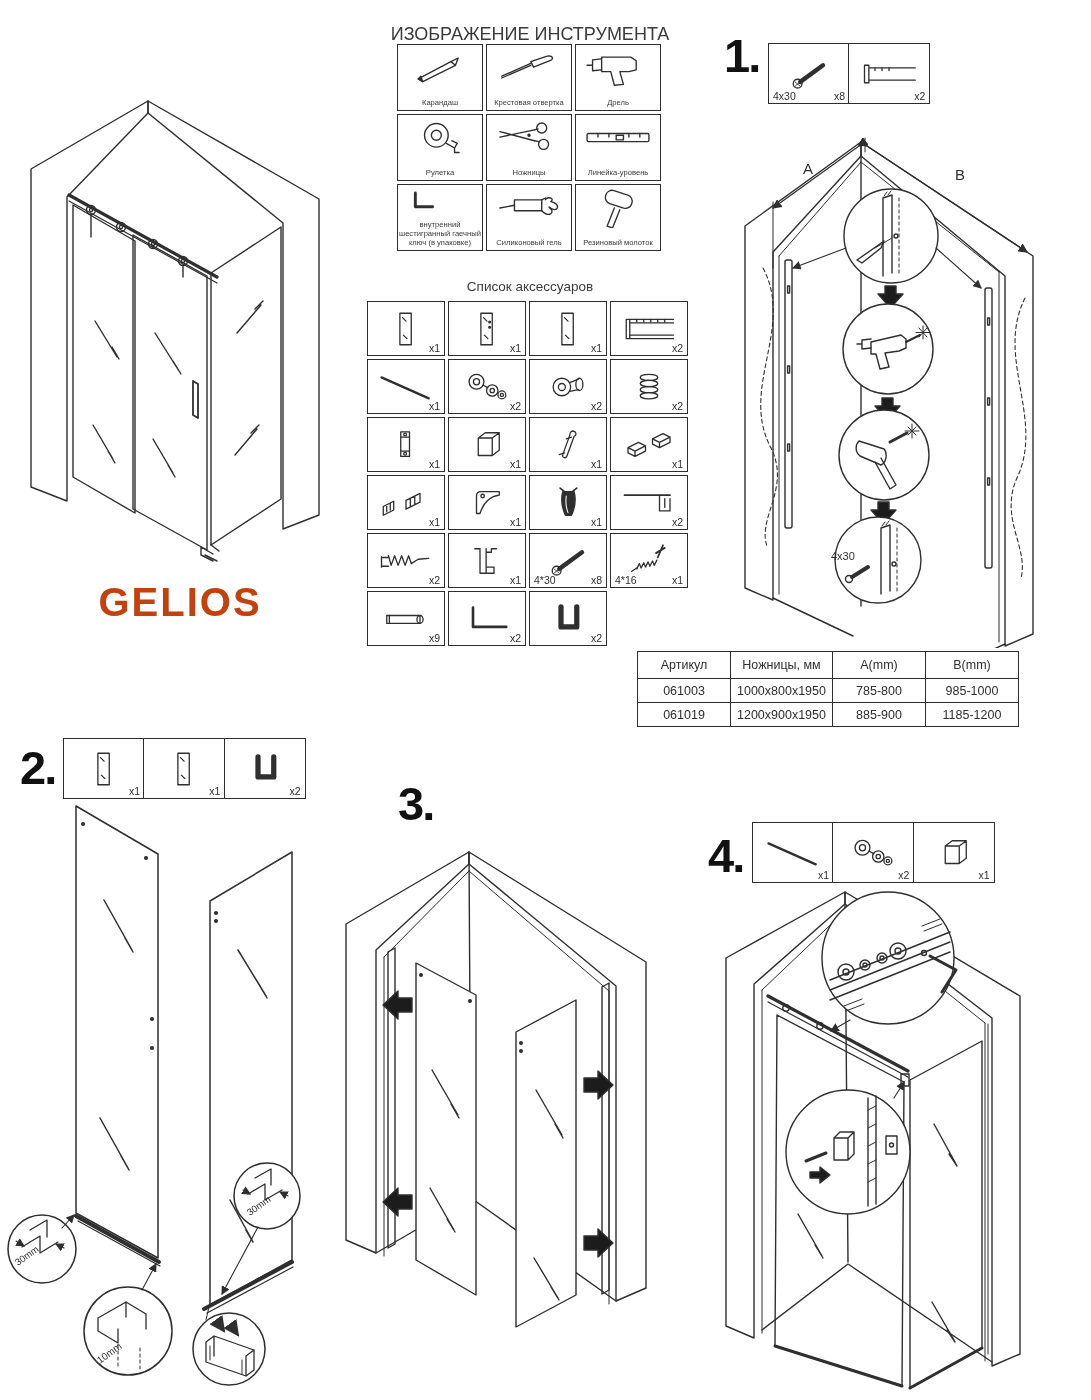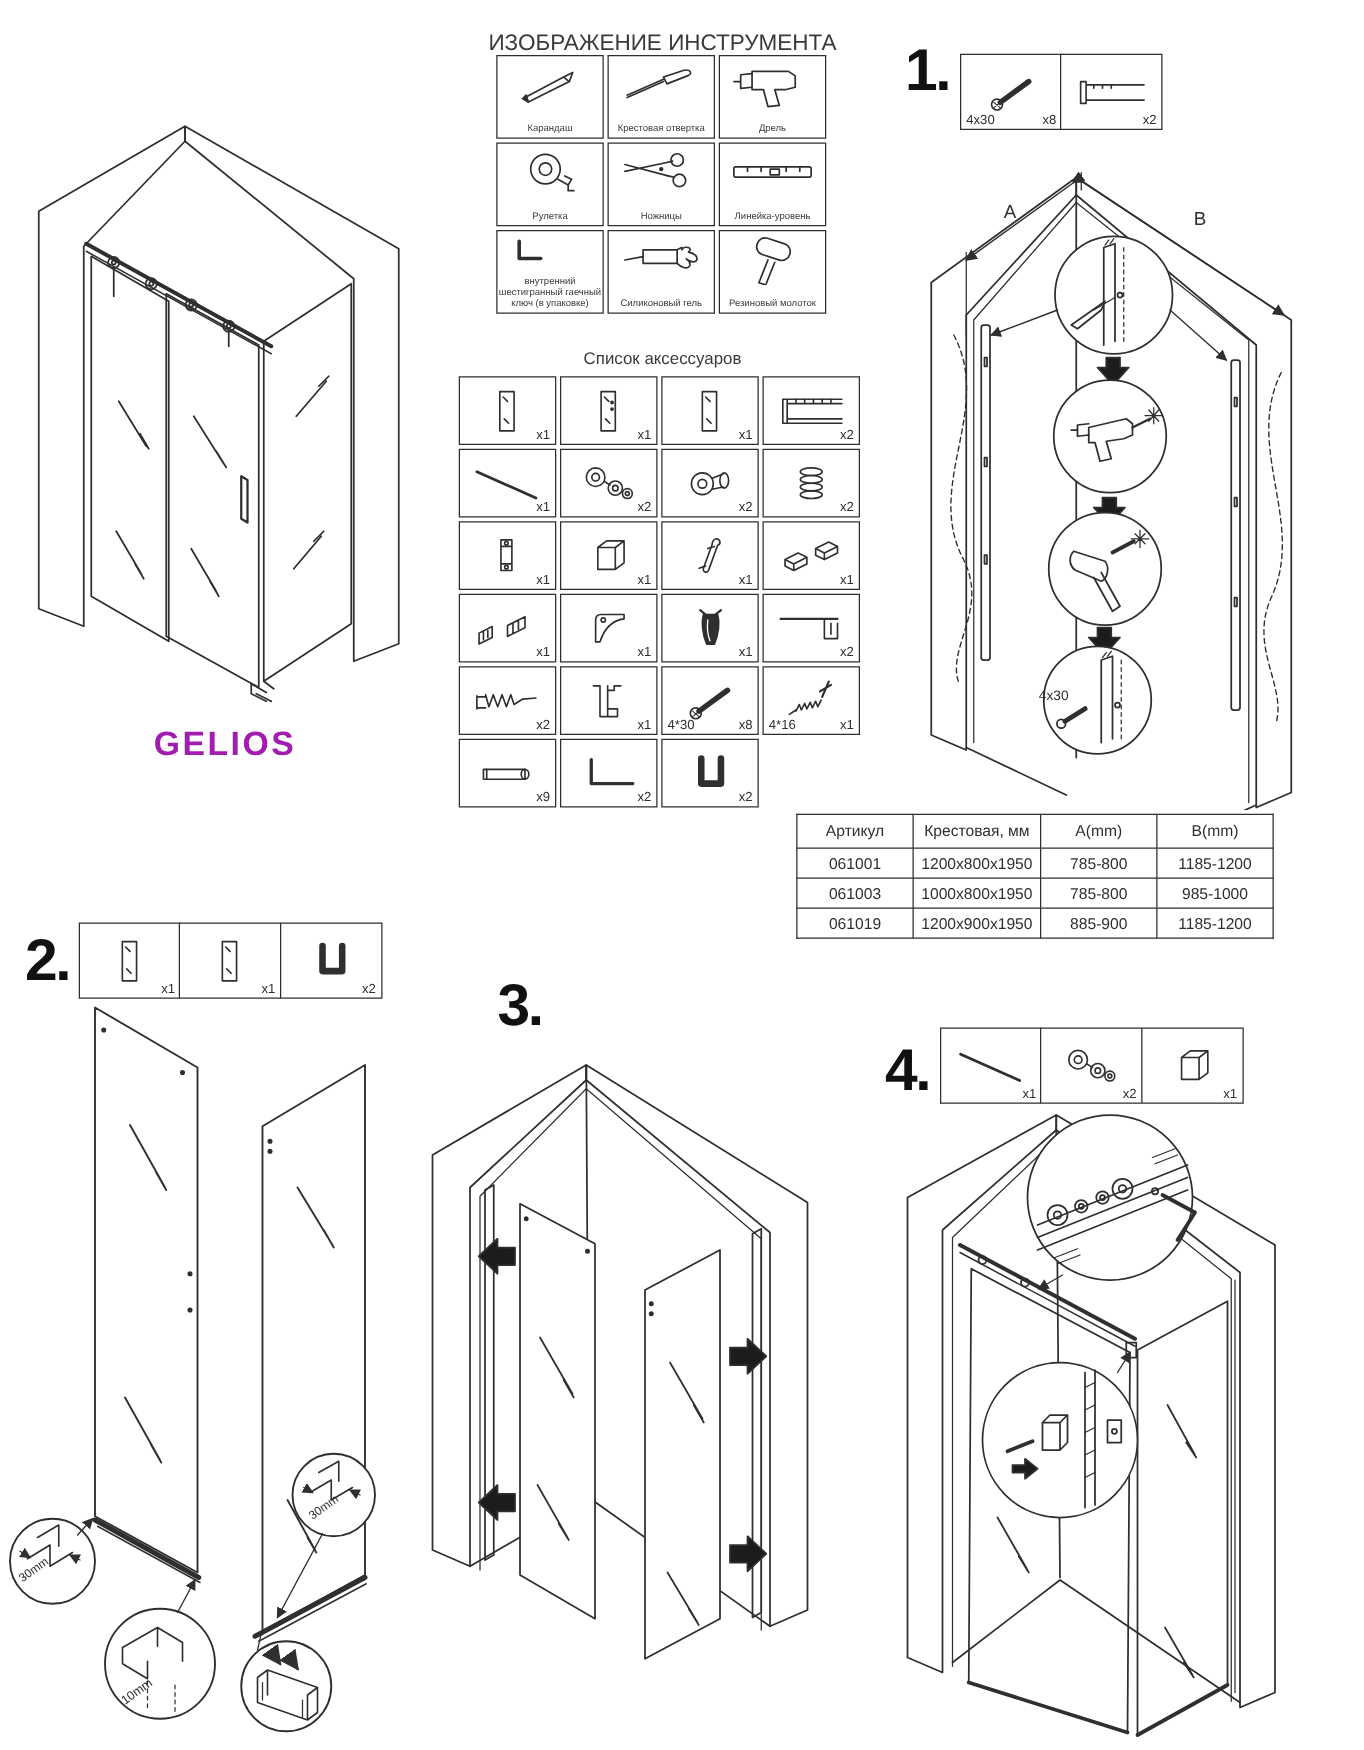--- a/index.html
+++ b/index.html
@@ -15,21 +15,21 @@
   .tool .ic{width:78px;height:40px;flex:0 0 auto;}
   .tool.small-ic .ic{width:46px;height:26px;margin-right:24px;}
   .tlabel{position:absolute;bottom:2px;left:1px;right:1px;text-align:center;
           font-size:7.6px;line-height:1.18;color:#3a3a3a;}
   .qty{position:absolute;right:4px;bottom:1px;font-size:10.5px;color:#2f2f2f;margin-top:27px;}
   .sz{position:absolute;left:4px;bottom:1px;font-size:10.5px;color:#2f2f2f;}
   .num{position:absolute;font-size:47px;font-weight:900;letter-spacing:-2px;color:#111;}
   .parts{position:absolute;display:flex;}
   .parts .cell{width:82px;height:61px;margin-left:-1.7px;}
   .parts .cell:first-child{margin-left:0;}
-  .product-title{position:absolute;font-size:27px;font-weight:900;letter-spacing:2px;color:#a21caf;}
+  .product-title{position:absolute;font-size:40px;font-weight:900;letter-spacing:2px;color:#c2410c;}
   table.sizetable{position:absolute;border-collapse:collapse;font-size:12.5px;background:#fff;border-radius:19px;}
   table.sizetable th,table.sizetable td{border:1.6px solid #2e2e2e;text-align:center;
       padding:2px 6px;font-weight:normal;}
   table.sizetable th{height:22px;}
   table.sizetable td{height:19px;}
   svg text{font-family:"Liberation Sans",sans-serif;fill:#2f2f2f;}
 </style>
 </head>
 <body>
 
@@ -476,32 +476,26 @@
   </g>
   <text x="70" y="38" font-size="15">A</text>
   <text x="222" y="44" font-size="15">B</text>
   <text x="98" y="424" font-size="11">4x30</text>
 </svg>
 
 <table class="sizetable" style="left:637px;top:651px">
   <thead>
       <tr>
         <th style="min-width:80px">Артикул</th>
-        <th style="min-width:80px">Крестовая, мм</th>
+        <th style="min-width:80px">Ножницы, мм</th>
         <th style="min-width:80px">A(mm)</th>
         <th style="min-width:80px">B(mm)</th>
       </tr>
     </thead>
   <tbody>
-      <tr>
-        <td>061001</td>
-        <td>1200x800x1950</td>
-        <td>785-800</td>
-        <td>1185-1200</td>
-      </tr>
       <tr>
         <td>061003</td>
         <td>1000x800x1950</td>
         <td>785-800</td>
         <td>985-1000</td>
       </tr>
       <tr>
         <td>061019</td>
         <td>1200x900x1950</td>
         <td>885-900</td>

